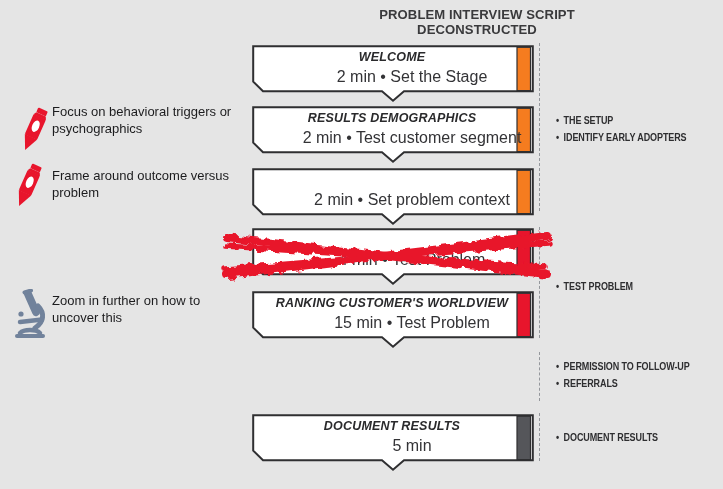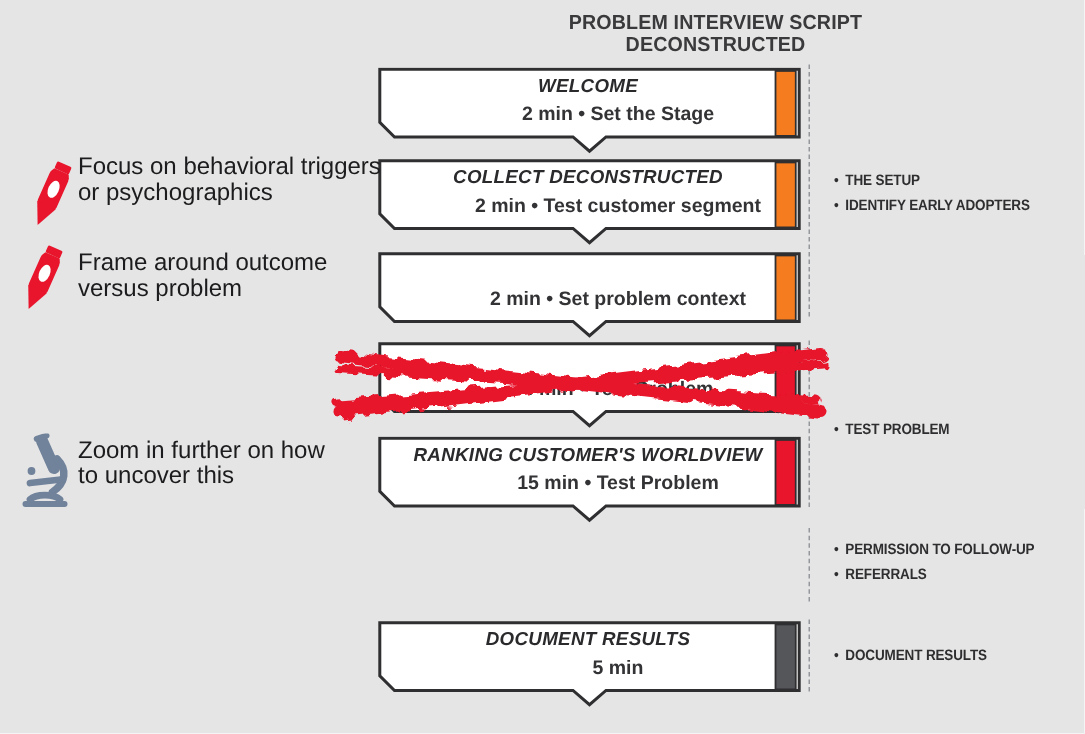--- a/index.html
+++ b/index.html
@@ -8,28 +8,28 @@
   .page-title{position:absolute;left:320px;top:7px;width:314px;text-align:center;
           font-size:13.5px;font-weight:bold;color:#3a3a3c;letter-spacing:0.1px;
           transform:scaleX(0.97);transform-origin:center;}
   .step{position:absolute;left:252px;width:282px;height:58px;}
   .step svg{position:absolute;left:0;top:0;}
   .box-outline{fill:#ffffff;stroke:#2f2f31;stroke-width:2;}
   .stripe{stroke:#2f2f31;stroke-width:1.2;}
   .step-title{position:absolute;left:0;top:5px;width:280px;text-align:center;
           font-size:12.5px;font-weight:bold;font-style:italic;color:#2a2a2c;letter-spacing:0.2px;}
   .step-sub{position:absolute;left:0;top:23px;width:320px;text-align:center;
-          font-size:13px;font-weight:bold;color:#333336;}
+          font-size:16px;font-weight:normal;color:#333336;}
   .cross{position:absolute;left:220px;top:225px;z-index:5;}
   .dash-seg{position:absolute;left:539px;width:1px;border-left:1.4px dashed #94979c;}
   .side-group{position:absolute;left:556px;width:170px;}
   .side-line{font-size:10px;font-weight:bold;color:#2e2e30;line-height:17px;
           letter-spacing:-0.1px;transform:scaleX(0.9);transform-origin:left;white-space:nowrap;}
   .blt{display:inline-block;margin-right:5px;font-size:10px;}
-  .annot-text{position:absolute;left:52px;font-size:16px;color:#1c1c1e;line-height:17px;}
+  .annot-text{position:absolute;left:52px;font-size:13px;color:#1c1c1e;line-height:17px;}
   .icon{position:absolute;}
 </style>
 </head>
 <body>
 
 <div class="canvas">
 
   <div class="page-title">PROBLEM INTERVIEW SCRIPT DECONSTRUCTED</div>
 
   <div class="step" style="top:45px">
@@ -39,21 +39,21 @@
     </svg>
     <div class="step-title">WELCOME</div>
     <div class="step-sub">2 min • Set the Stage</div>
   </div>
 
   <div class="step" style="top:106px">
     <svg width="282" height="58" viewBox="0 0 282 58">
       <path class="box-outline" d="M1.2 1.2 H280.8 V46.3 H152 L141 55.8 L130 46.3 H11 L1.2 36.6 Z"></path>
       <rect class="stripe" x="265" y="2.3" width="13.5" height="43.3" fill="#F57C1F"></rect>
     </svg>
-    <div class="step-title">COLLECT DECONSTRUCTED</div>
+    <div class="step-title">RESULTS DEMOGRAPHICS</div>
     <div class="step-sub">2 min • Test customer segment</div>
   </div>
 
   <div class="step" style="top:168px">
     <svg width="282" height="58" viewBox="0 0 282 58">
       <path class="box-outline" d="M1.2 1.2 H280.8 V46.3 H152 L141 55.8 L130 46.3 H11 L1.2 36.6 Z"></path>
       <rect class="stripe" x="265" y="2.3" width="13.5" height="43.3" fill="#F57C1F"></rect>
     </svg>
     <div class="step-sub">2 min • Set problem context</div>
   </div>

